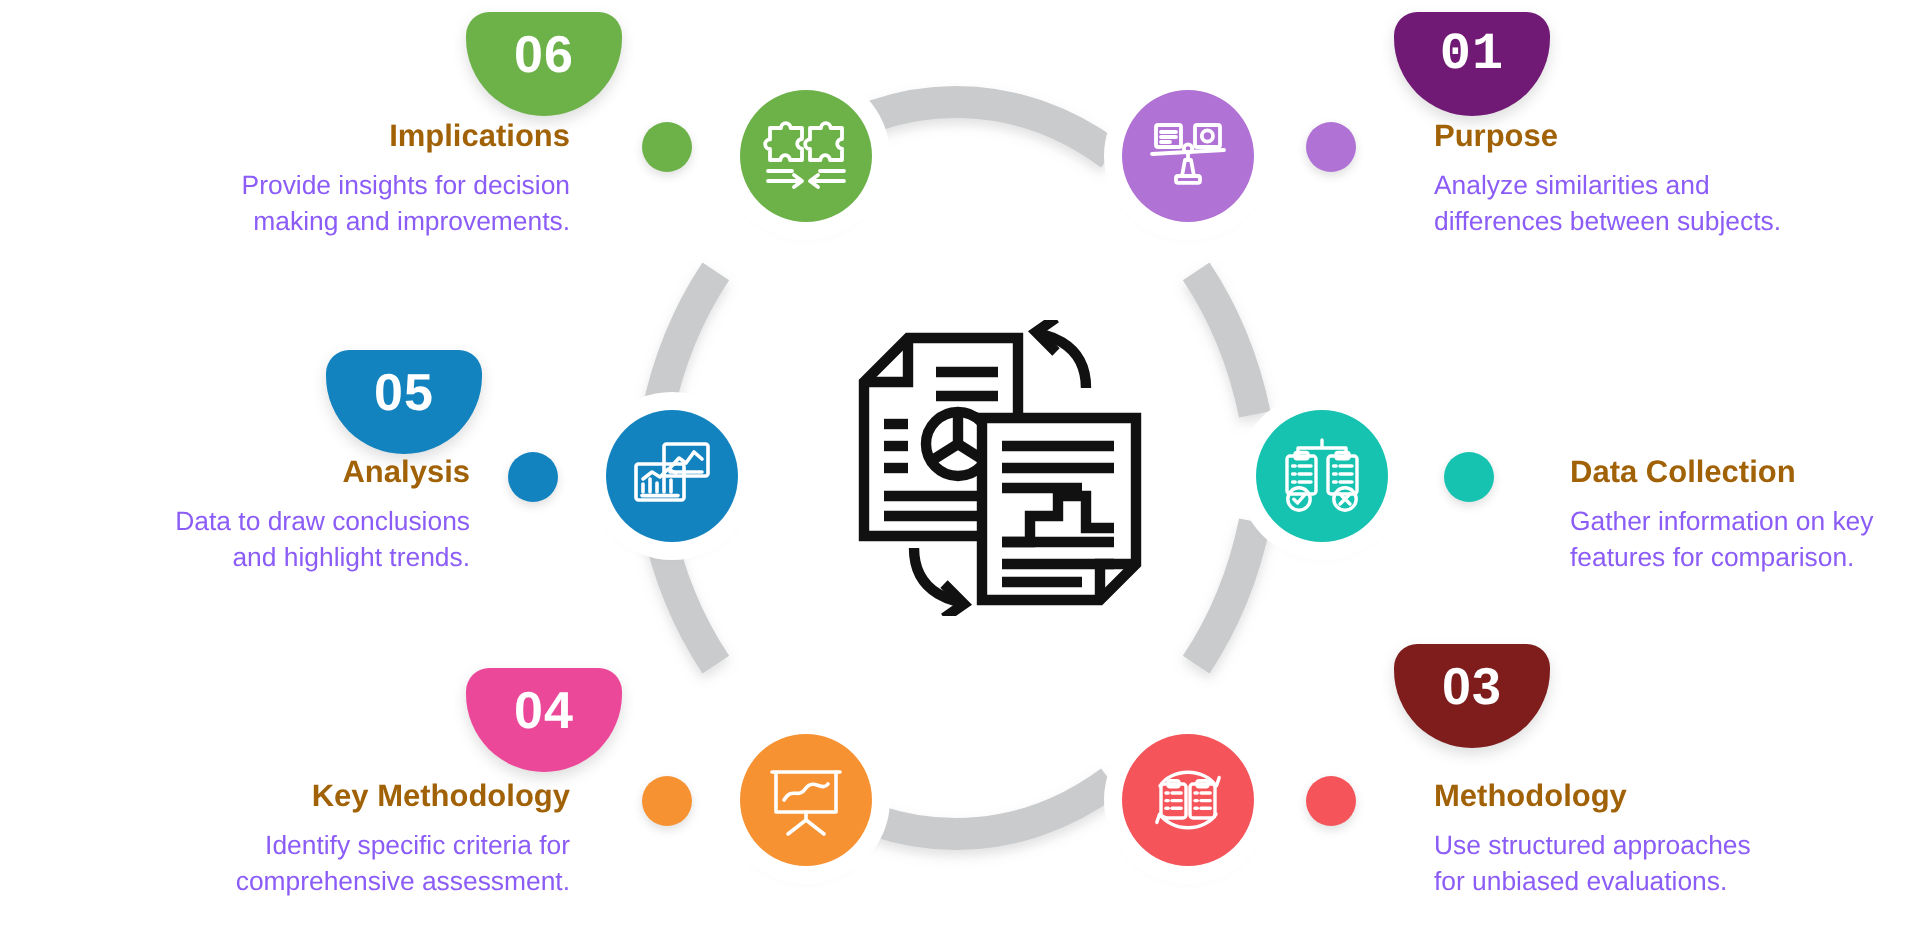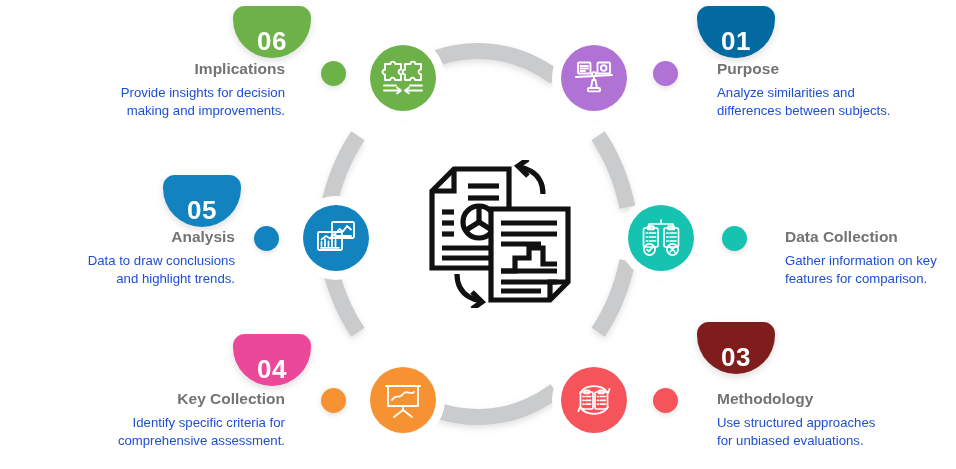--- a/index.html
+++ b/index.html
@@ -35,32 +35,32 @@
   .dot{position:absolute;width:25px;height:25px;border-radius:50%;
        box-shadow:0 2px 5px rgba(80,80,80,.18);}
 
   
   .badge{
     position:absolute;width:78px;height:52px;
     border-radius:12px 12px 40px 40px;
     color:#fff;font-size:26px;font-weight:bold;
     letter-spacing:.5px;
     display:flex;align-items:flex-start;justify-content:center;
-    padding-top:20px;box-sizing:border-box;
+    padding-top:6px;box-sizing:border-box;
     box-shadow:0 3px 7px rgba(70,70,70,.18);
   }
 
   
   .block{position:absolute;width:250px;}
   .block .title{
-    font-size:15.5px;font-weight:bold;color:#737373;
+    font-size:15.5px;font-weight:bold;color:#a16207;
     margin:0 0 7px 0;line-height:1.1;
   }
   .block .desc{
-    font-size:13.2px;color:#1d4ed8;line-height:1.38;margin:0;
+    font-size:13.2px;color:#8b5cf6;line-height:1.38;margin:0;
     font-weight:normal;
   }
   .right-al{text-align:right;}
   .left-al{text-align:left;}
 </style>
 </head>
 <body>
 
 <div id="stage">
 
@@ -157,21 +157,21 @@
 
       <line x1="4" y1="19" x2="40" y2="17"></line>
 
       <path d="M22 18 L22 22"></path>
       <circle cx="22" cy="16.3" r="2.1"></circle>
       <path d="M19 30 L25 30 L23.5 22 L20.5 22 Z"></path>
       <rect x="16" y="30" width="12" height="3.4" rx="1"></rect>
     </svg>
   </div>
   <div class="dot" style="left:653px;top:61px;background:#b072d4;"></div>
-  <div class="badge" style="left:697px;top:6px;background:#0369a1;">01</div>
+  <div class="badge" style="left:697px;top:6px;background:#701a75;font-family:Liberation Mono, monospace;">01</div>
   <div class="block left-al" style="left:717px;top:60px;">
     <p class="title">Purpose</p>
     <p class="desc">Analyze similarities and</p>
     <p class="desc">differences between subjects.</p>
   </div>
 
   <div class="node" style="left:628px;top:205px;background:#16c2b0;">
     <svg width="42" height="40" viewBox="0 0 42 40" fill="none" stroke="#ffffff" stroke-width="1.7" stroke-linejoin="round" stroke-linecap="round">
       <path d="M21 2 L21 6 M9 10 L9 6 L33 6 L33 10"></path>
 
@@ -248,21 +248,21 @@
       <path d="M6 6 L6 26 L36 26 L36 6"></path>
       <path d="M10 20 C 14 13, 17 20, 21 14 C 25 9, 29 16, 32 12"></path>
       <line x1="21" y1="26" x2="21" y2="30"></line>
       <line x1="21" y1="30" x2="12" y2="37"></line>
       <line x1="21" y1="30" x2="30" y2="37"></line>
     </svg>
   </div>
   <div class="dot" style="left:321px;top:388px;background:#f79232;"></div>
   <div class="badge" style="left:233px;top:334px;background:#ec4899;">04</div>
   <div class="block right-al" style="left:35px;top:390px;">
-    <p class="title">Key Collection</p>
+    <p class="title">Key Methodology</p>
     <p class="desc">Identify specific criteria for</p>
     <p class="desc">comprehensive assessment.</p>
   </div>
 
   <div class="node" style="left:303px;top:205px;background:#1283bf;">
     <svg width="42" height="38" viewBox="0 0 42 38" fill="none" stroke="#ffffff" stroke-width="1.8" stroke-linejoin="round" stroke-linecap="round">
 
       <rect x="17" y="3" width="22" height="16" rx="1.2"></rect>
       <path d="M20 15 L24.5 10 L28 12.5 L32 7 L36 10.5"></path>
       <line x1="20" y1="17" x2="36" y2="17"></line>

